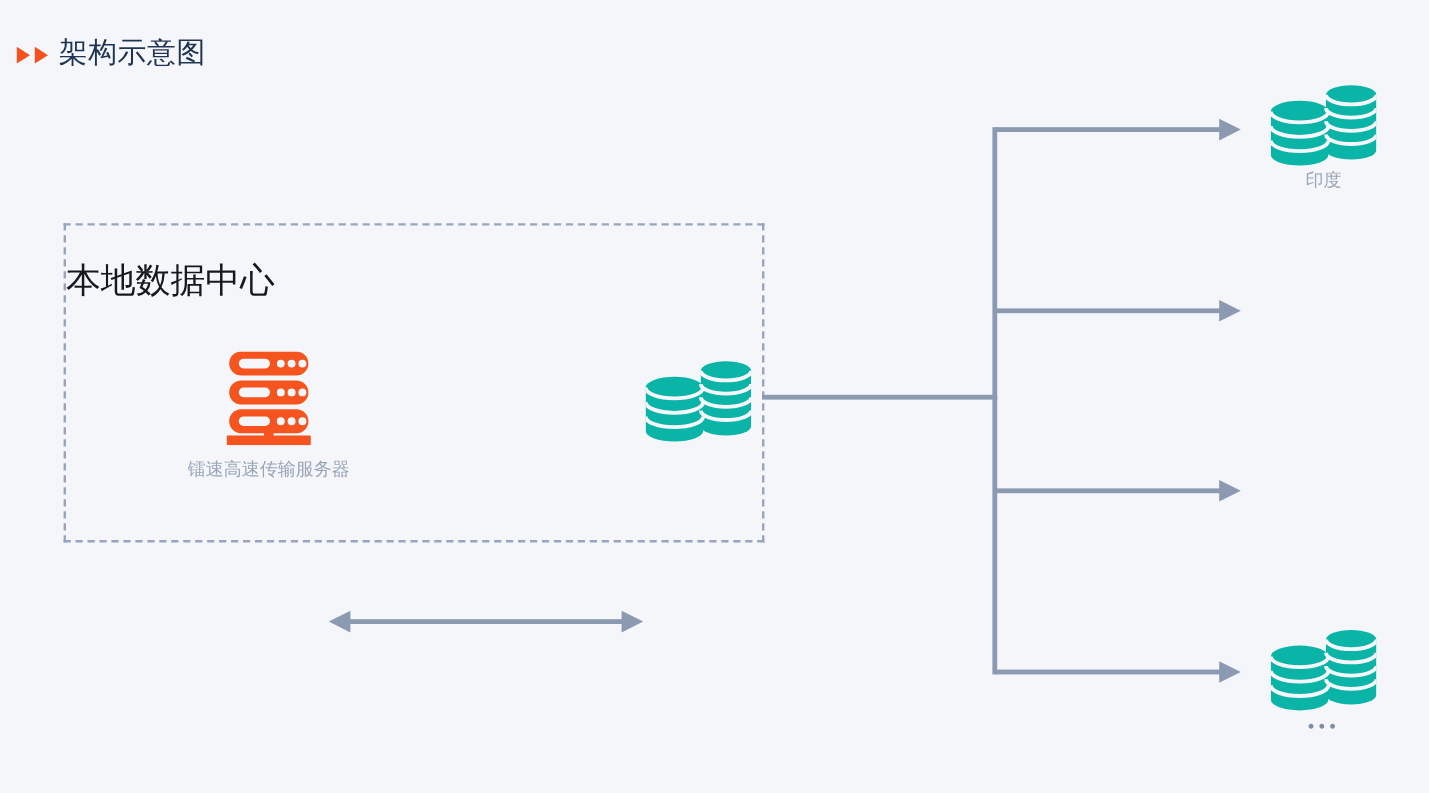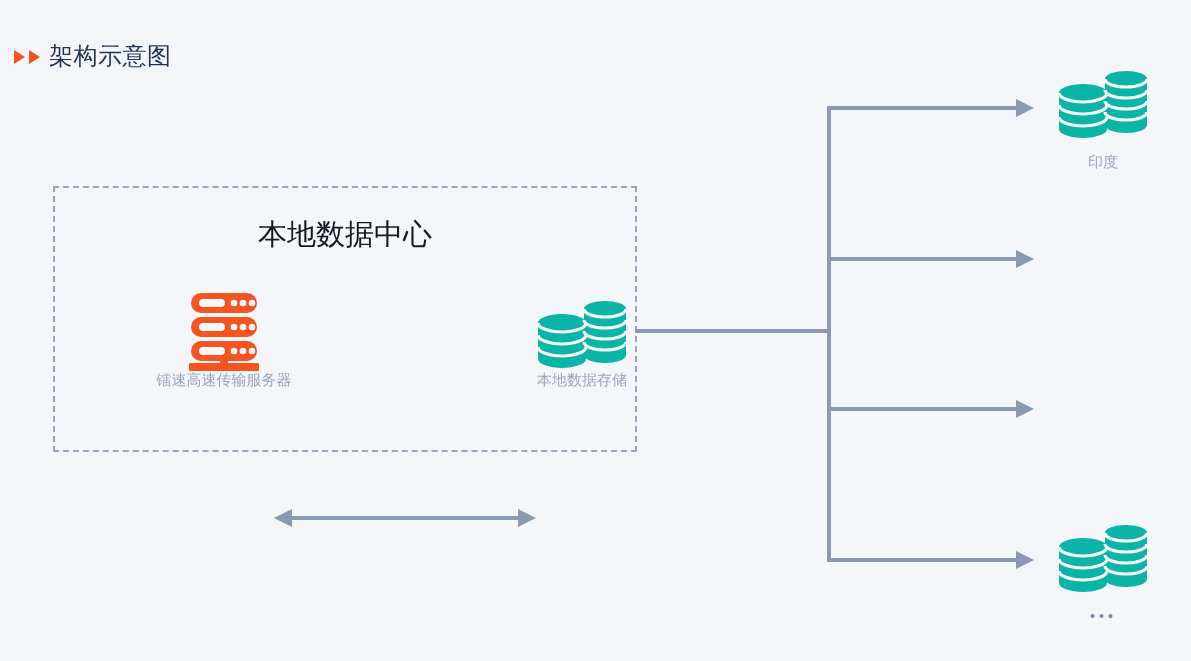--- a/index.html
+++ b/index.html
@@ -20,21 +20,20 @@
   }
 
   
   .page-title {
     position: absolute;
     left: 14px;
     top: 33px;
     display: flex;
     align-items: center;
     gap: 9px;
-    margin-top: 11px;
   }
   .tri-group {
     display: flex;
     align-items: center;
     gap: 4px;
     margin-top: 2px;
   }
   .tri {
     width: 0;
     height: 0;
@@ -58,33 +57,33 @@
     width: 584px;
     height: 266px;
     border: 2px dashed #97a6be;
     box-sizing: border-box;
   }
   .dc-title {
     position: absolute;
     left: 0;
     right: 0;
     top: 32px;
-    text-align: center;
+    text-align: left;
     font-size: 29px;
     color: #14181f;
     line-height: 1;
   }
 
   .node {
     position: absolute;
     width: 180px;
     text-align: center;
   }
   .node-label {
-    margin-top: 0;
+    margin-top: 12px;
     font-size: 15px;
     color: #9aa6b8;
     line-height: 1.2;
     white-space: nowrap;
     font-family: Liberation Serif, serif;
   }
   .node-icon {
     height: 78px;
     display: flex;
     align-items: flex-end;
@@ -118,21 +117,20 @@
     width: 150px;
     text-align: center;
   }
   .region-icon {
     height: 80px;
     display: flex;
     align-items: flex-end;
     justify-content: center;
   }
   .region-label {
-    margin-top: 11px;
     font-size: 15px;
     color: #9aa6b8;
     line-height: 1.2;
     white-space: nowrap;
     font-family: Liberation Serif, serif;
   }
   .region-label.dots {
     color: #7f8da3;
     font-size: 17px;
     letter-spacing: 3px;
@@ -210,21 +208,20 @@
             <path d="M46 16 a21 8 0 0 0 42 0"></path>
             <path d="M46 27 a21 8 0 0 0 42 0"></path>
             <path d="M46 38 a21 8 0 0 0 42 0"></path>
             <path d="M46 49 a21 8 0 0 0 42 0"></path>
             <path d="M0 30 a24 9 0 0 0 48 0"></path>
             <path d="M0 42 a24 9 0 0 0 48 0"></path>
             <path d="M0 54 a24 9 0 0 0 48 0"></path>
           </g>
         </svg>
       </div>
-      <div class="node-label">本地数据存储</div>
     </div>
   </div>
 
   <div class="tree">
     <svg width="420" height="480" viewBox="0 0 420 480" aria-hidden="true">
       <g fill="#8b99b1">
 
         <rect x="5" y="234" width="196" height="4"></rect>
 
         <rect x="197" y="11" width="4" height="456"></rect>

